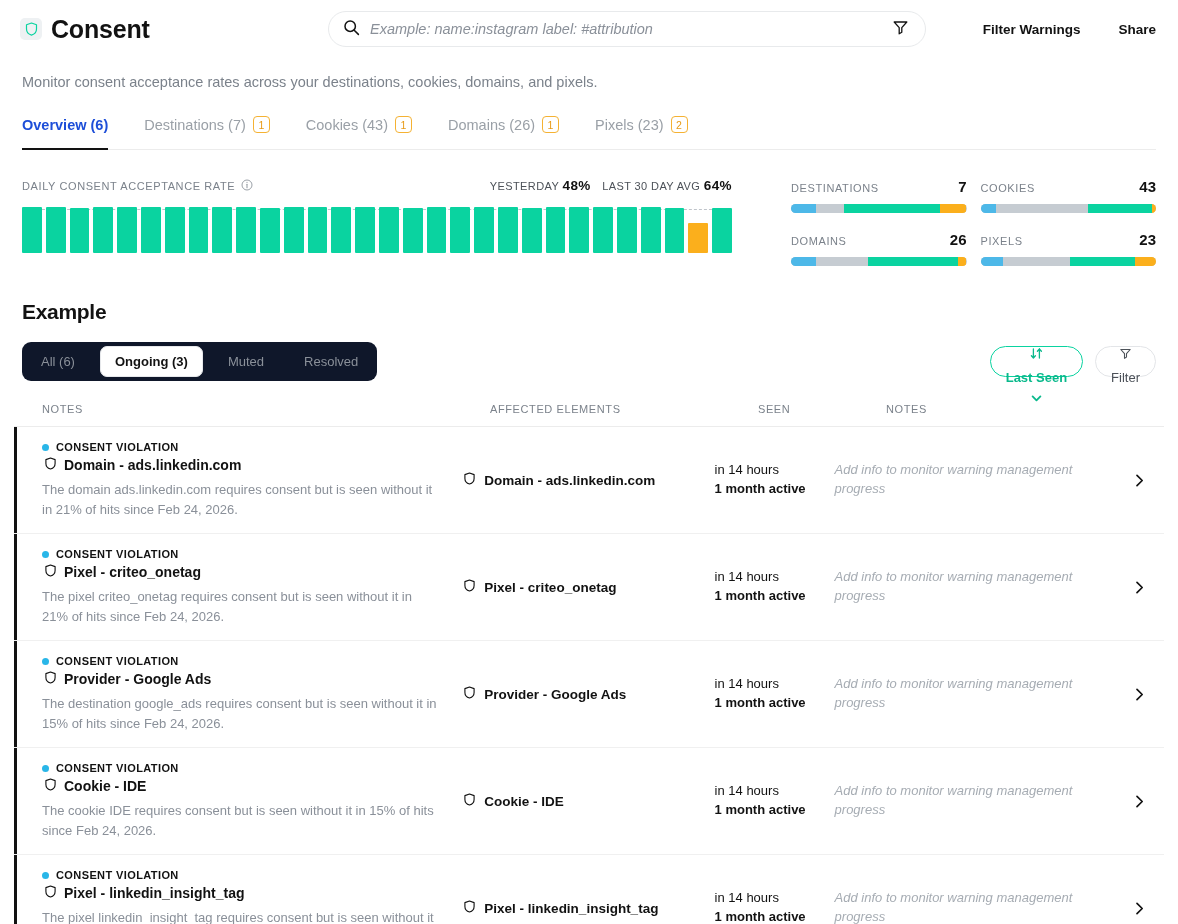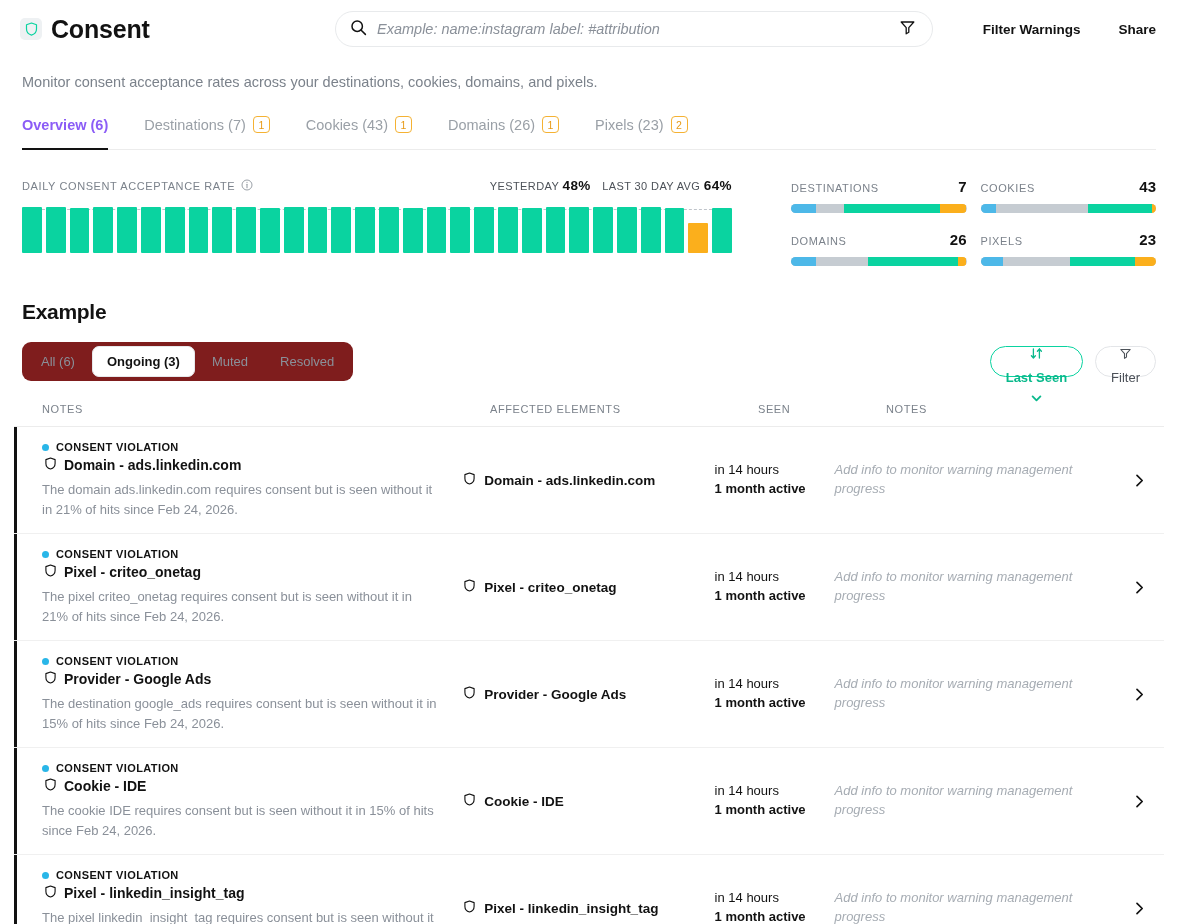--- a/index.html
+++ b/index.html
@@ -23,21 +23,21 @@
   .brand-icon {
     width: 22px; height: 22px;
     background: #eef1f3;
     border-radius: 5px;
     display: flex; align-items: center; justify-content: center;
   }
   .brand-title { font-size: 25px; font-weight: bold; letter-spacing: -0.2px; }
 
   .searchbar {
     position: absolute;
-    left: 335px;
+    left: 328px;
     top: 11px;
     width: 598px; height: 36px;
     border: 1px solid #e8eaec;
     border-radius: 18px;
     display: flex;
     align-items: center;
     padding: 0 16px 0 14px;
     background: #fff;
   }
   .search-icon { flex: 0 0 auto; margin-right: 10px; }
@@ -81,21 +81,21 @@
   .tab {
     display: flex; align-items: center; gap: 7px;
     padding: 0 0 12px 0;
     margin-right: 36px;
     font-size: 14.5px;
     color: #9aa0a7;
     cursor: pointer;
     position: relative;
     white-space: nowrap;
   }
-  .tab.active { color: #8b5cf6; font-weight: bold; }
+  .tab.active { color: #1d4ed8; font-weight: bold; }
   .tab.active::after {
     content: "";
     position: absolute;
     left: 0; right: 0; bottom: -1px;
     height: 2.5px;
     background: #121212;
   }
   .tab-badge {
     min-width: 17px; height: 17px;
     border: 1px solid #f5b233;
@@ -188,24 +188,24 @@
     font-size: 21px;
     font-weight: bold;
     letter-spacing: -0.3px;
   }
   .warnings-controls {
     margin: 18px 22px 0 22px;
     display: flex; align-items: center; justify-content: space-between;
   }
   .segmented {
     display: inline-flex;
-    background: #7f1d1d;
+    background: #0f172a;
     border-radius: 9px;
     padding: 4px;
-    gap: 2px;
+    gap: 10px;
   }
   .seg-btn {
     padding: 7px 14px;
     font-size: 13px;
     color: #8a9099;
     border-radius: 7px;
     cursor: pointer;
     border: 1px solid transparent;
     background: transparent;
     font-family: "Liberation Sans", sans-serif;

